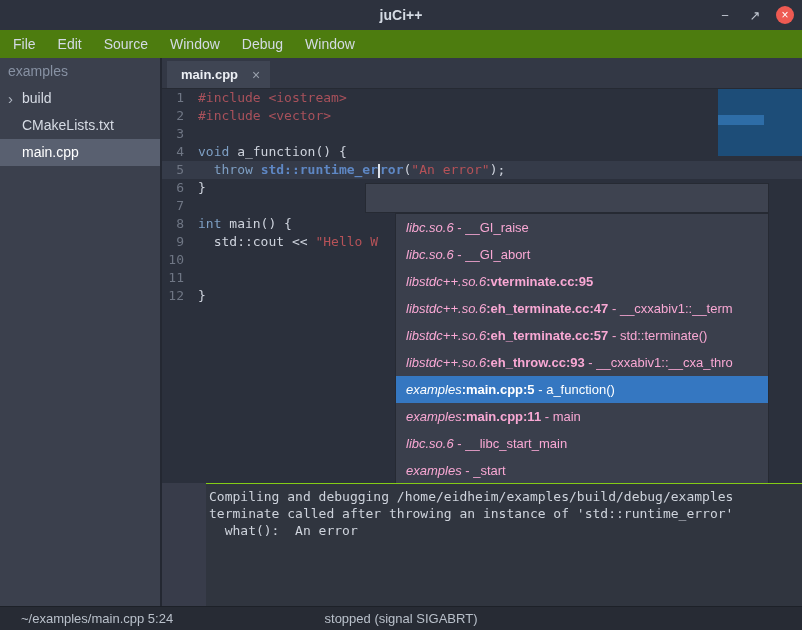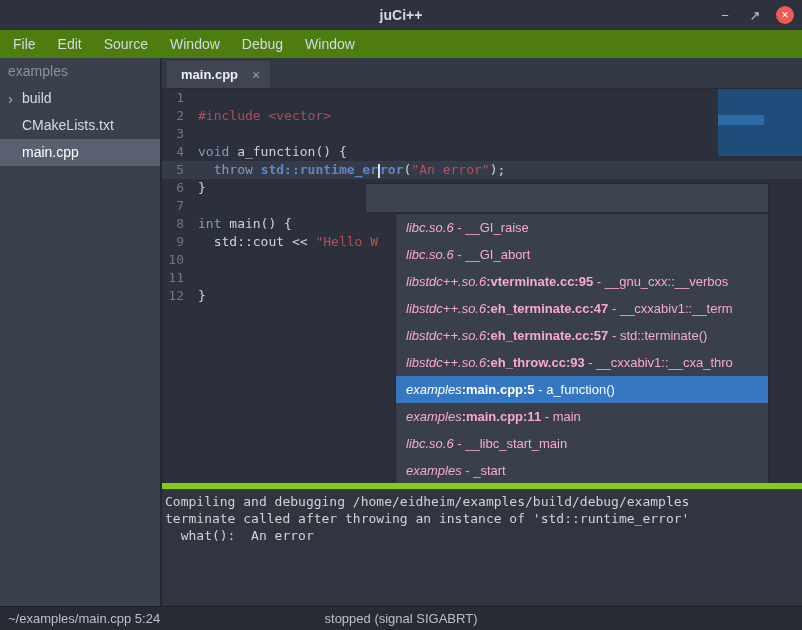--- a/index.html
+++ b/index.html
@@ -53,26 +53,26 @@
 
   
   .tooltip-box { position:absolute; left:203px; top:94px; width:404px; height:30px; background:#3e4350; border:1px solid #262a33; }
   .backtrace-popup { position:absolute; left:233px; top:124px; width:374px; height:272px; background:#3a3f4c; border:1px solid #262a33; overflow:hidden; font-family:"Liberation Sans", sans-serif; }
   .bt-row { height:27px; display:flex; align-items:center; padding:0 10px; font-size:13px; color:#f9a8d4; white-space:pre; overflow:hidden; }
   .bt-row .mod { font-style:italic; }
   .bt-row .loc { font-weight:bold; }
   .bt-row.selected { background:#3577c1; color:#ffffff; }
 
   
-  .output { height:123px; background:#30353f; border-top:6px solid #84cc16; font-family:"DejaVu Sans Mono", monospace; font-size:13px; color:#ced3dc; padding:4px 0 0 3px; }
+  .output { height:123px; background:#30353f; border-top:1px solid #84cc16; font-family:"DejaVu Sans Mono", monospace; font-size:13px; color:#ced3dc; padding:4px 0 0 3px;margin-left:44px; }
   .out-line { height:17px; line-height:17px; white-space:pre; }
 
   
   .statusbar { height:24px; background:#272b34; border-top:1px solid #1d2128; display:flex; align-items:center; position:relative; color:#b9c0ca; font-size:13px; }
-  .sb-left { padding-left:8px; }
+  .sb-left { padding-left:21px; }
   .sb-center { position:absolute; left:50%; transform:translateX(-50%); }
 </style>
 </head>
 <body>
 
 <div class="window">
 
   <div class="titlebar">
     <span class="title">juCi++</span>
     <div class="controls">
@@ -112,20 +112,21 @@
       <div class="tabbar">
         <div class="tab">
           <span>main.cpp</span>
           <span class="tab-close">×</span>
         </div>
       </div>
 
       <div class="editor">
         <div class="line">
           <span class="ln">1</span>
+          <span class="code"><span class="tok-pp">#include &lt;iostream&gt;</span></span>
         </div>
         <div class="line">
           <span class="ln">2</span>
           <span class="code"><span class="tok-pp">#include &lt;vector&gt;</span></span>
         </div>
         <div class="line">
           <span class="ln">3</span>
           <span class="code"></span>
         </div>
         <div class="line">
@@ -171,21 +172,21 @@
         <div class="tooltip-box"></div>
 
         <div class="backtrace-popup">
           <div class="bt-row">
             <span class="mod">libc.so.6</span><span class="loc"></span><span class="rest"> - __GI_raise</span>
           </div>
           <div class="bt-row">
             <span class="mod">libc.so.6</span><span class="loc"></span><span class="rest"> - __GI_abort</span>
           </div>
           <div class="bt-row">
-            <span class="mod">libstdc++.so.6</span><span class="loc">:vterminate.cc:95</span><span class="rest"> - __gnu_cxx::__verbos</span>
+            <span class="mod">libstdc++.so.6</span><span class="loc">:vterminate.cc:95</span>
           </div>
           <div class="bt-row">
             <span class="mod">libstdc++.so.6</span><span class="loc">:eh_terminate.cc:47</span><span class="rest"> - __cxxabiv1::__term</span>
           </div>
           <div class="bt-row">
             <span class="mod">libstdc++.so.6</span><span class="loc">:eh_terminate.cc:57</span><span class="rest"> - std::terminate()</span>
           </div>
           <div class="bt-row">
             <span class="mod">libstdc++.so.6</span><span class="loc">:eh_throw.cc:93</span><span class="rest"> - __cxxabiv1::__cxa_thro</span>
           </div>

